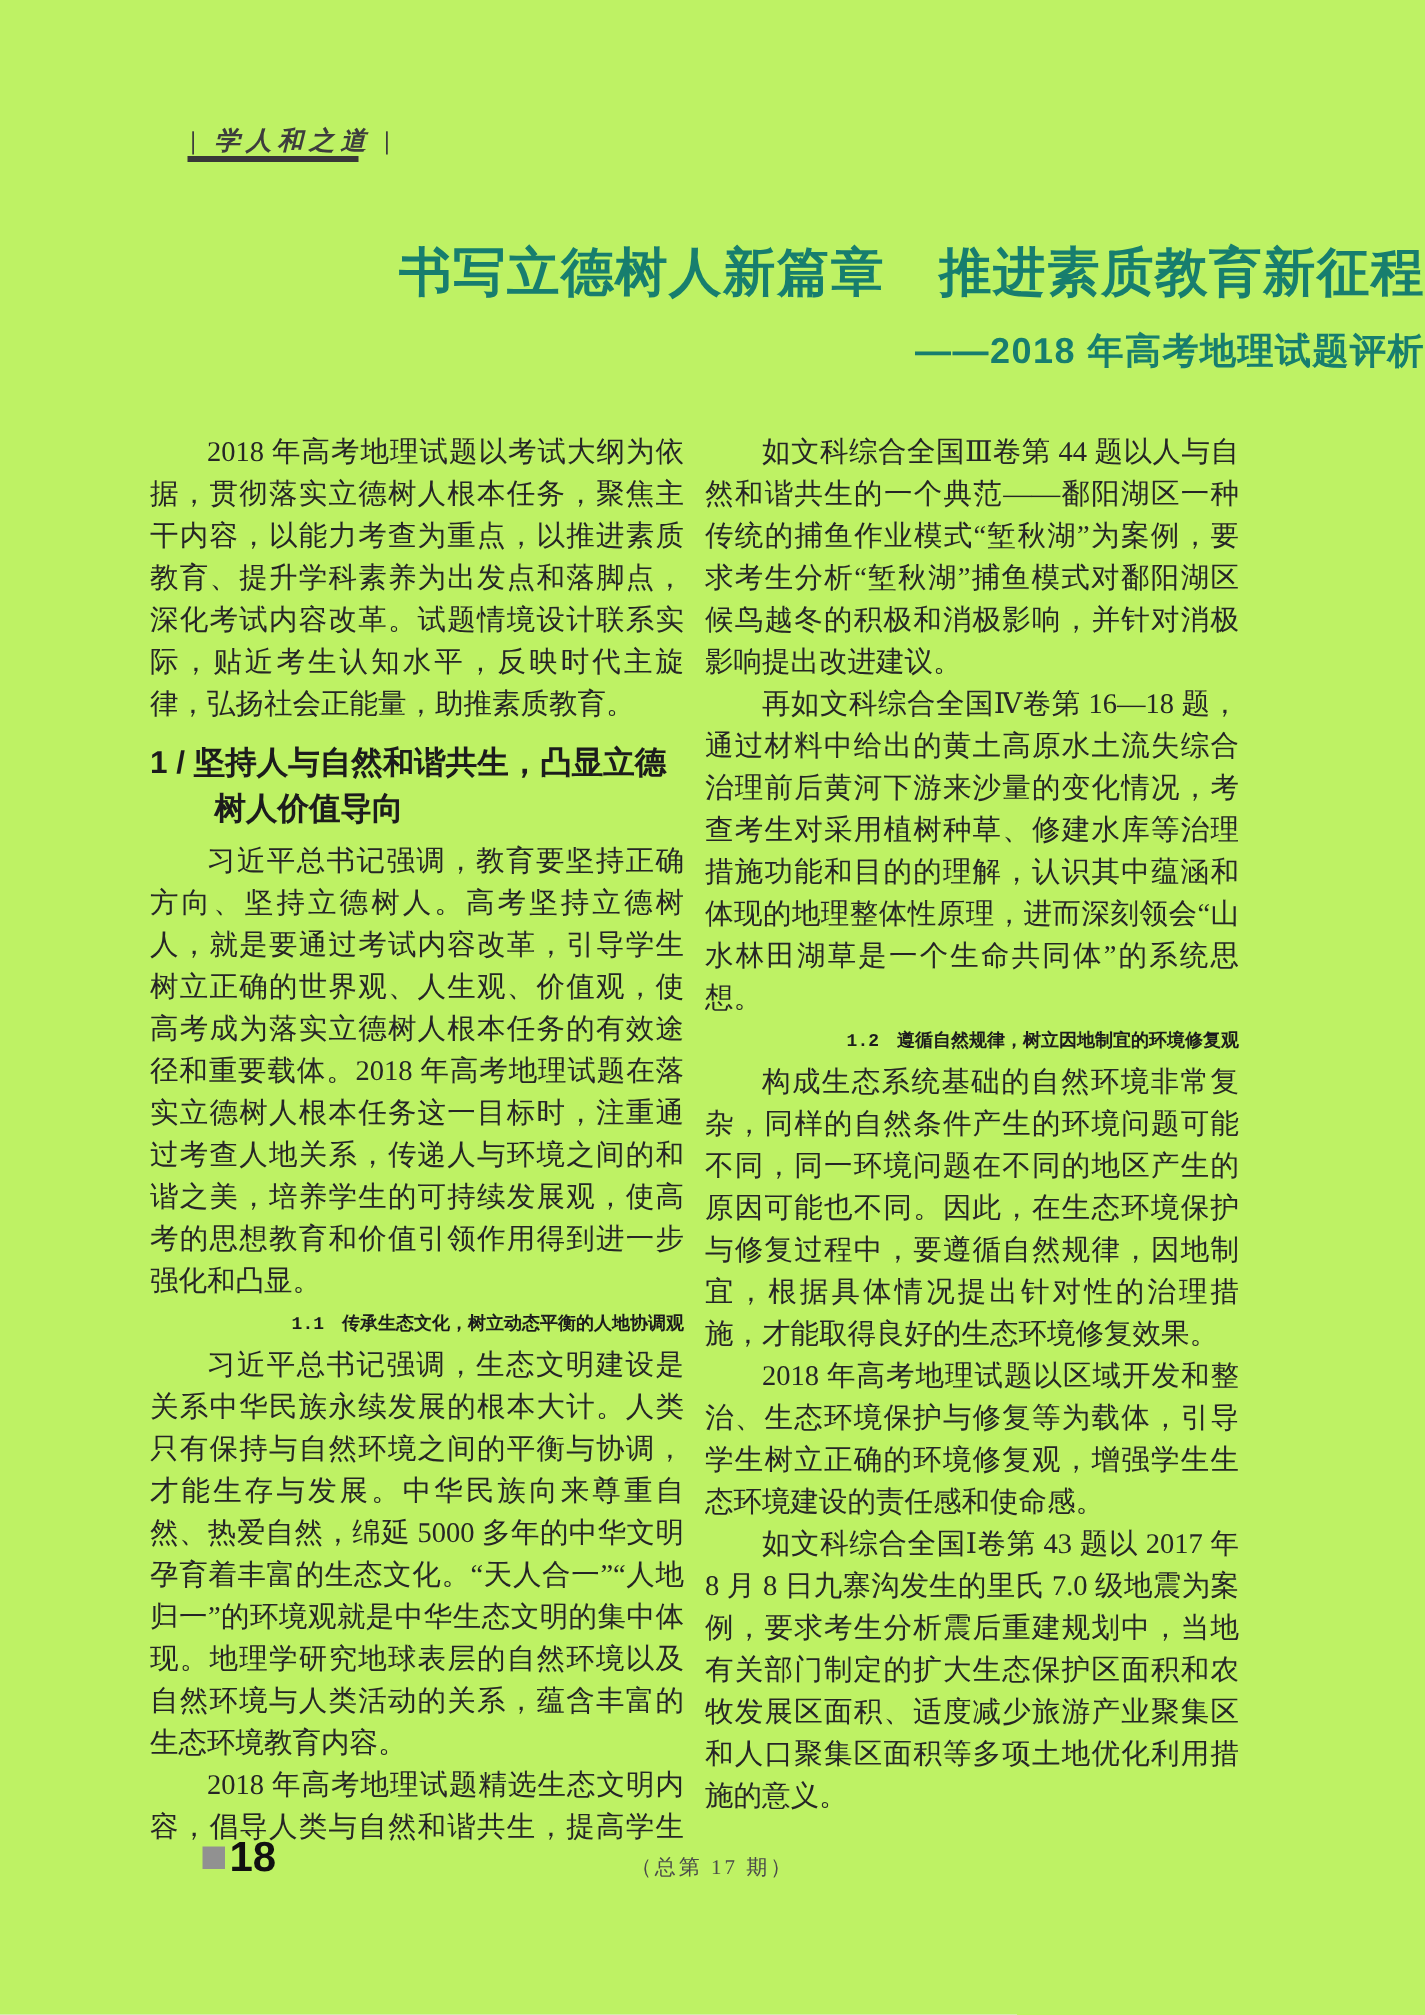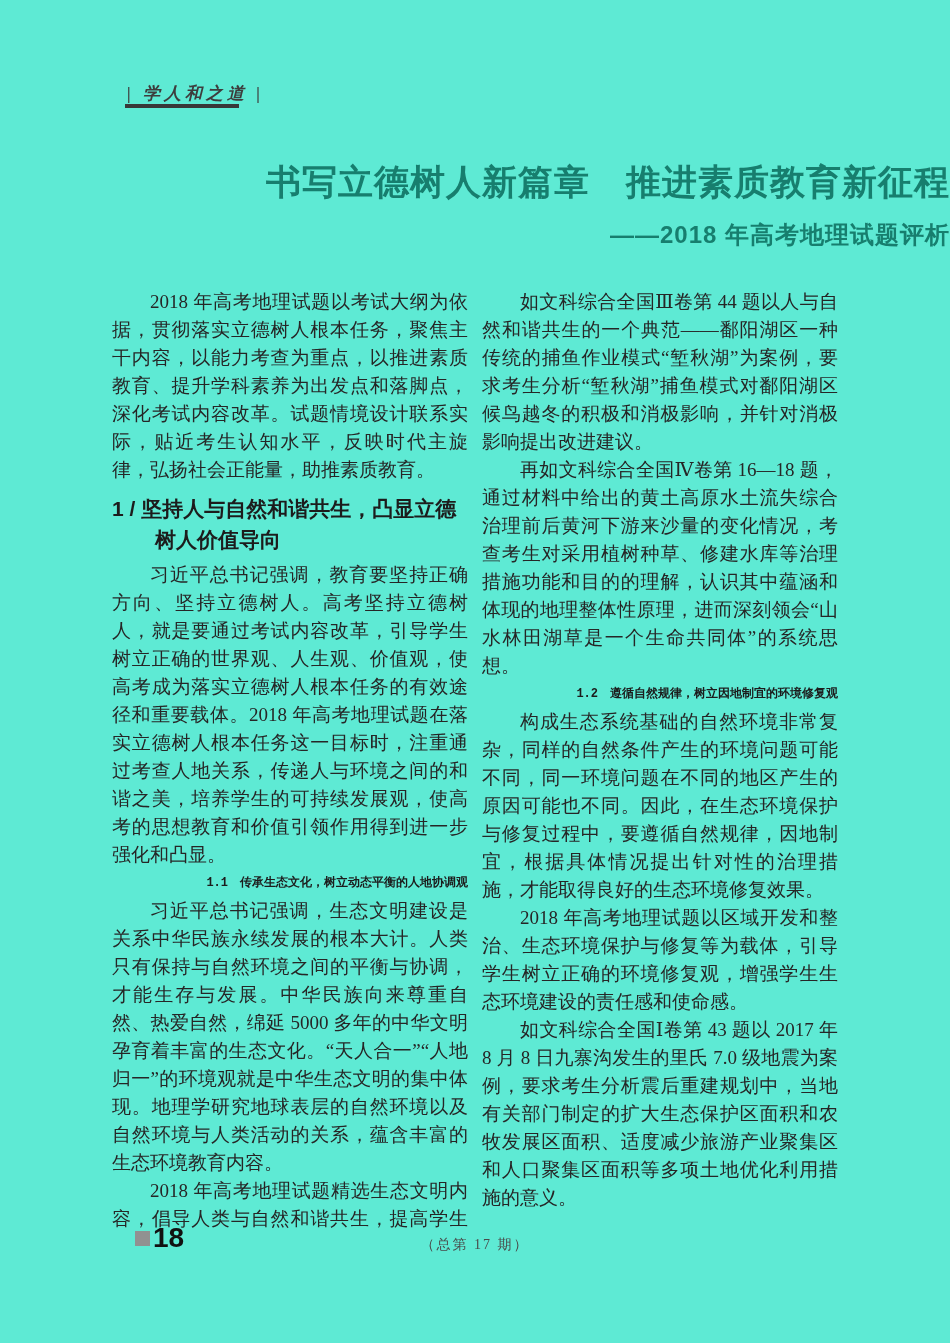--- a/index.html
+++ b/index.html
@@ -1,20 +1,20 @@
 <!DOCTYPE html>
 <html style="--title-teal: #177e6e; --body-text: #262626; --footer-square: #919191;"><head>
 <meta charset="utf-8">
 <style>
   html,body { margin:0; padding:0; background:#e8e8e8; }
   .page {
     position:relative;
     width:950px; height:1343px;
     margin:0 auto;
-    background:#5eead4;
+    background:#bef264;
     font-family:"Liberation Serif","DejaVu Serif",serif;
     color:var(--body-text,#262626);
     overflow:hidden;
   }
 
   
   .journal-header {
     position:absolute; left:127px; top:82px;
     font-size:17px; font-weight:bold; font-style:italic;
     letter-spacing:4px; color:#3d3d3d;
@@ -32,21 +32,21 @@
     text-align:right;
     color:var(--title-teal,#177e6e);
     font-family:"Liberation Sans","DejaVu Sans",sans-serif;
     font-weight:bold;
   }
   .title-line1 { font-size:35px; line-height:40px; letter-spacing:1px; }
   .title-line2 { font-size:24px; line-height:34px; margin-top:16px; letter-spacing:1px; }
 
   
   .columns {
-    position:absolute; left:112px; top:288px;
+    position:absolute; left:100px; top:288px;
     width:726px; height:940px;
     display:flex; gap:14px;
   }
   .col {
     width:356px; height:940px; overflow:hidden;
     font-size:19px; line-height:28px;
     text-align:justify;
     color:var(--body-text,#262626);
   }
   .col p { margin:0; text-indent:2em; }

